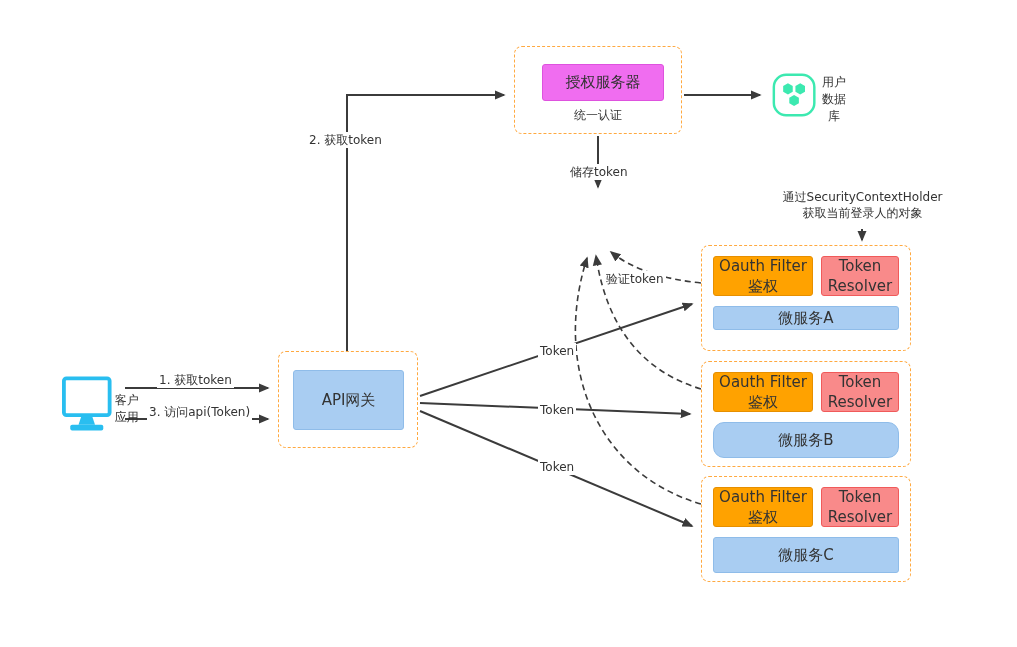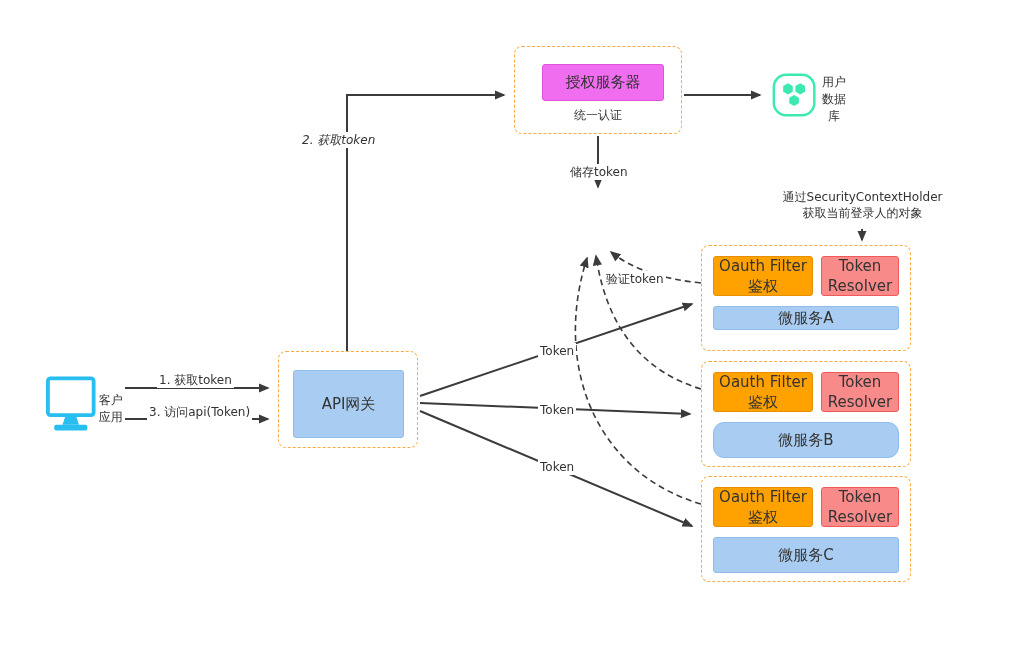--- a/index.html
+++ b/index.html
@@ -70,31 +70,31 @@
     <svg width="74" height="74" viewBox="0 0 72 72">
       <rect x="3" y="3" width="66" height="66" rx="20" fill="none" stroke="#3ce9b0" stroke-width="4"></rect>
       <polygon points="26,17 33.8,21.5 33.8,30.5 26,35 18.2,30.5 18.2,21.5" fill="#3ce9b0"></polygon>
       <polygon points="46,17 53.8,21.5 53.8,30.5 46,35 38.2,30.5 38.2,21.5" fill="#3ce9b0"></polygon>
       <polygon points="36,36 43.8,40.5 43.8,49.5 36,54 28.2,49.5 28.2,40.5" fill="#3ce9b0"></polygon>
     </svg>
     <div class="caption">用户数据库</div>
   </div>
 
 
-  <div class="figure" style="left:46px; top:360px; width:80px;font-family:Liberation Serif, serif;">
+  <div class="figure" style="left:62px; top:360px; width:80px;font-family:Liberation Serif, serif;">
     <svg width="78" height="90" viewBox="0 0 78 90">
       <rect x="3" y="3" width="72" height="58" rx="4" fill="#ffffff" stroke="#29bef0" stroke-width="6"></rect>
       <polygon points="31,61 47,61 52,76 26,76" fill="#29bef0"></polygon>
       <rect x="13" y="76" width="52" height="9" rx="3" fill="#29bef0"></rect>
     </svg>
     <div class="caption">客户应用</div>
   </div>
 
   <div class="group" style="left:278px; top:351px; width:140px; height:97px;">
-    <div class="node blue" style="left:14px; top:18px; width:111px; height:68px;">API网关</div>
+    <div class="node blue" style="left:14px; top:18px; width:111px; height:60px;">API网关</div>
   </div>
 
   <div class="group" style="left:701px; top:245px; width:210px; height:106px;">
     <div class="node orange" style="left:11px; top:10px; width:100px; height:40px;">Oauth Filter
 鉴权</div>
     <div class="node red" style="left:119px; top:10px; width:78px; height:40px;">Token
 Resolver</div>
     <div class="node blue" style="left:11px; top:60px; width:186px; height:24px;">微服务A</div>
   </div>
 
@@ -107,21 +107,21 @@
   </div>
 
   <div class="group" style="left:701px; top:476px; width:210px; height:106px;">
     <div class="node orange" style="left:11px; top:10px; width:100px; height:40px;">Oauth Filter
 鉴权</div>
     <div class="node red" style="left:119px; top:10px; width:78px; height:40px;">Token
 Resolver</div>
     <div class="node blue" style="left:11px; top:60px; width:186px; height:36px;">微服务C</div>
   </div>
 
-  <div class="lbl" style="left:300px; top:132px;font-style:italic;">2. 获取token</div>
+  <div class="lbl" style="left:307px; top:132px;">2. 获取token</div>
   <div class="lbl" style="left:568px; top:164px;">储存token</div>
   <div class="lbl" style="left:604px; top:271px;">验证token</div>
   <div class="lbl" style="left:538px; top:343px;">Token</div>
   <div class="lbl" style="left:538px; top:402px;">Token</div>
   <div class="lbl" style="left:538px; top:459px;">Token</div>
   <div class="lbl" style="left:157px; top:372px;">1. 获取token</div>
   <div class="lbl" style="left:147px; top:404px;">3. 访问api(Token)</div>
   <div class="lbl center" style="left:755px; top:189px; width:215px;">通过SecurityContextHolder
 获取当前登录人的对象</div>
 

